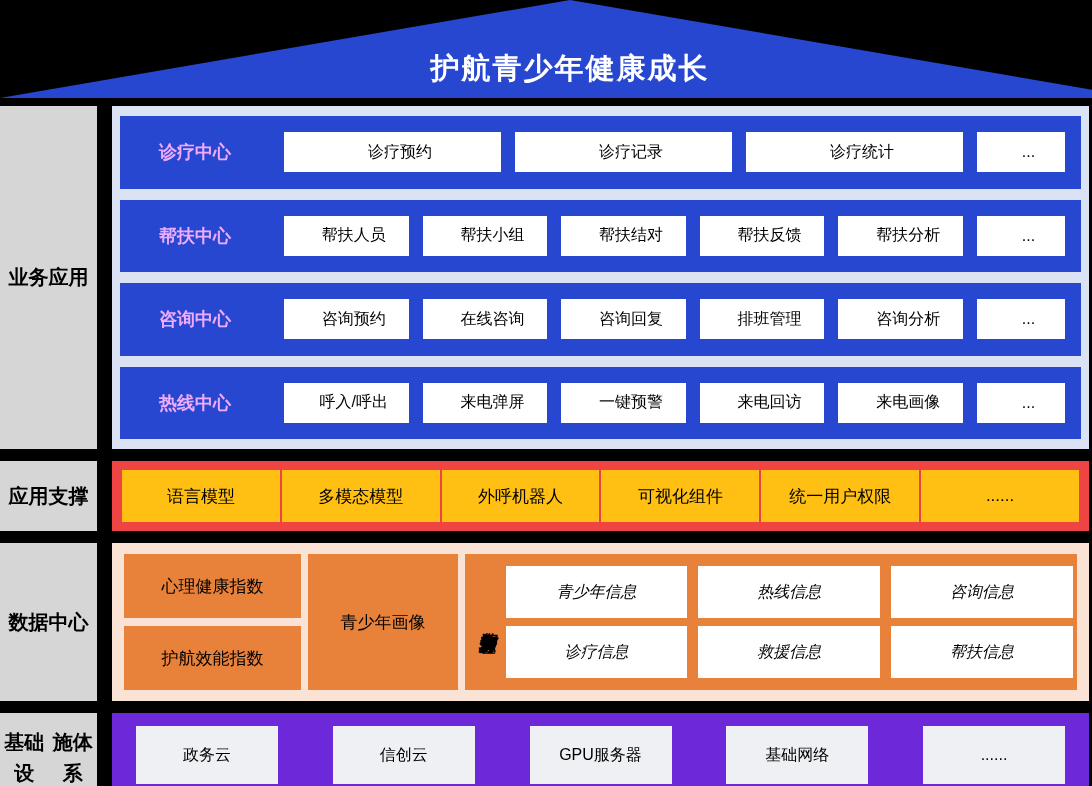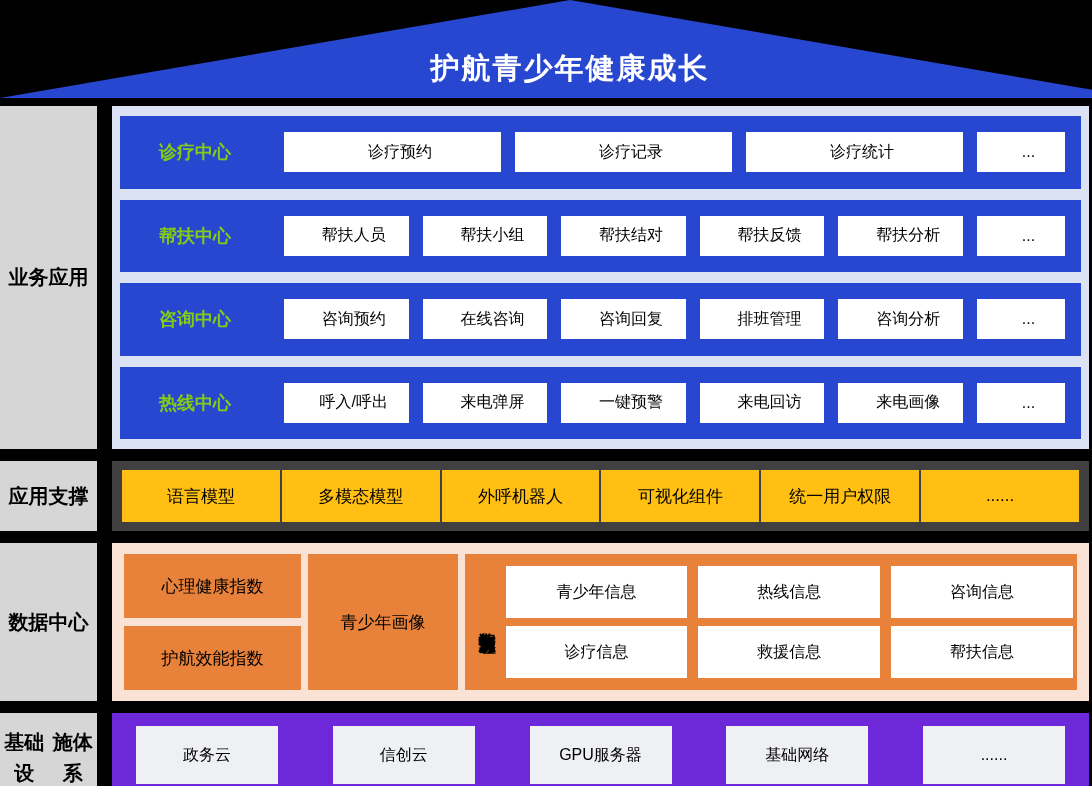--- a/index.html
+++ b/index.html
@@ -24,36 +24,36 @@
   .s4{margin-top:12px;height:84px;}
   .side{flex:0 0 97px;margin-right:15px;background:#D6D6D6;
     display:flex;flex-direction:row;justify-content:center;align-items:center;
     font-size:20px;font-weight:bold;line-height:1.55;text-align:center;}
   .s4 .side{height:90px;}
   .panel{flex:1;margin-right:3px;}
 
   
   .panel-blue{background:#DAE2F4;padding:10px 8px;display:flex;flex-direction:column;gap:11px;}
   .brow{flex:1;background:#2847D0;display:flex;align-items:center;padding-right:16px;}
-  .brow-label{flex:0 0 150px;text-align:center;color:#84cc16;font-size:18px;font-weight:bold;}
+  .brow-label{flex:0 0 150px;text-align:center;color:#f0abfc;font-size:18px;font-weight:bold;}
   .btn-white{flex:1;height:40px;margin-left:14px;background:#fff;
     display:flex;align-items:center;justify-content:center;font-size:16px;padding-left:15px;}
   .btn-more{flex:0 0 73px;}
 
   
-  .panel-cream{background:#404040;padding:9px 10px;display:flex;gap:2px;}
+  .panel-cream{background:#ef4444;padding:9px 10px;display:flex;gap:2px;}
   .btn-yellow{flex:1;background:#FFC013;display:flex;align-items:center;justify-content:center;font-size:17px;}
 
   
   .panel-peach{background:#FAE3D4;padding:11px 12px;display:flex;gap:7px;}
   .idx-col{flex:0 0 177px;display:flex;flex-direction:column;gap:8px;}
   .box-orange{background:#E8813A;display:flex;align-items:center;justify-content:center;font-size:17px;}
   .idx-col .box-orange{flex:1;}
   .portrait{flex:0 0 150px;}
-  .resource{flex:1;background:#E8813A;display:flex;align-items:stretch;padding:12px 4px 12px 12px;gap:10px;}
+  .resource{flex:1;background:#E8813A;display:flex;align-items:stretch;padding:12px 4px 12px 12px;gap:10px;font-style:italic;}
   .vlabel{writing-mode:vertical-lr;text-orientation:upright;font-weight:bold;font-size:17px;
     display:flex;align-items:center;justify-content:center;letter-spacing:1px;line-height:1.1;}
   .info-grid{flex:1;display:grid;grid-template-columns:repeat(3,1fr);gap:8px 11px;}
   .cell-white{background:#fff;display:flex;align-items:center;justify-content:center;font-size:16px;}
 
   
   .panel-lav{background:#6d28d9;padding:11px 24px;display:flex;justify-content:space-between;align-items:center;}
   .box-gray{width:142px;height:58px;background:#EFF0F4;
     display:flex;align-items:center;justify-content:center;font-size:16px;}
 </style>

